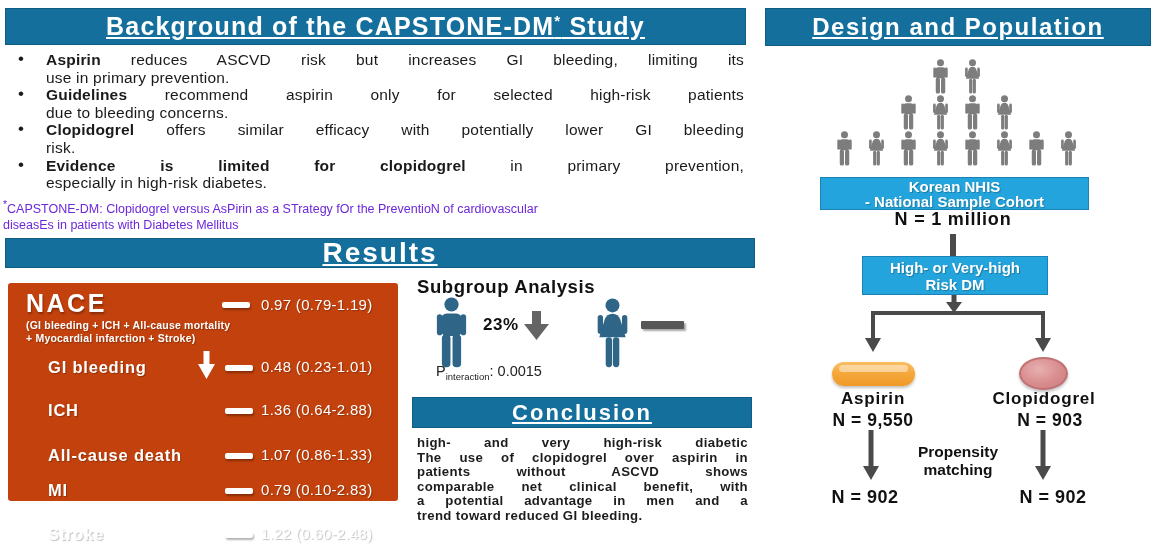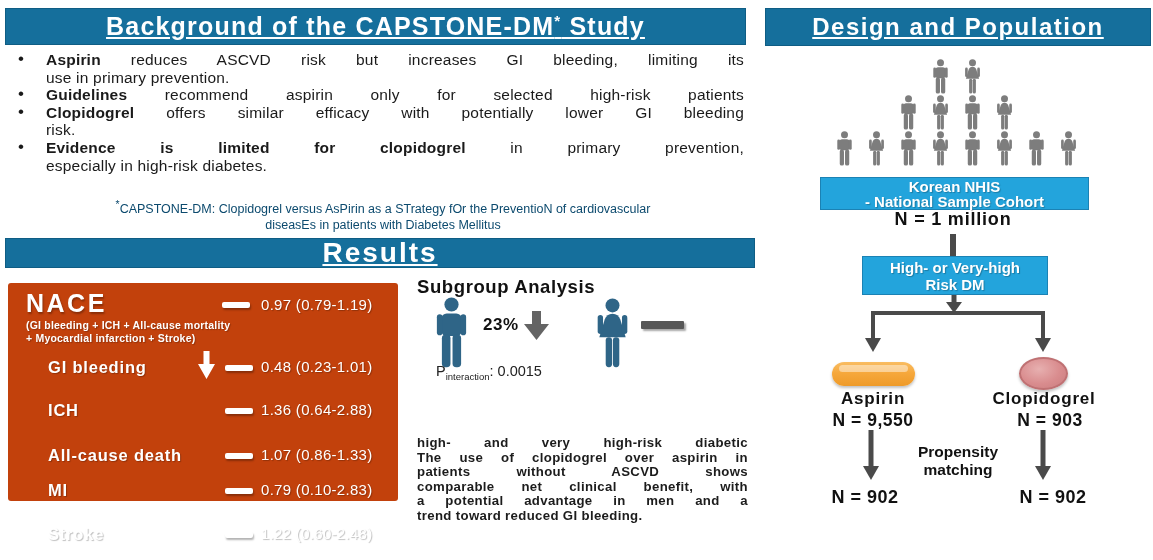--- a/index.html
+++ b/index.html
@@ -12,21 +12,21 @@
   .bar sup{font-size:60%;vertical-align:super;line-height:0;}
   
   .bullets{position:absolute;left:5px;top:51px;width:739px;}
   .bullet{position:relative;padding-left:41px;}
   .bullet .dot{position:absolute;left:13px;top:-2px;font-size:17px;}
   .bline{font-size:15.5px;line-height:17.6px;letter-spacing:.2px;
          text-align:justify;text-align-last:justify;}
   .bline2{text-align-last:left;}
   .bline b{letter-spacing:.2px;}
   
-  .footnote{position:absolute;left:23px;top:197px;width:720px;font-size:12.5px;line-height:15.5px;color:#0c4a6e;text-align:center;}
+  .footnote{position:absolute;left:3px;top:197px;width:720px;font-size:12.5px;line-height:15.5px;color:#6d28d9;}
   
   .panel{position:absolute;left:8px;top:283px;width:390px;height:218px;background:#c2410c;border-radius:3px;}
   .rrow{position:absolute;left:0;width:100%;height:28px;color:#fff;}
   .rlabel{position:absolute;left:40px;top:2px;font-weight:bold;font-size:16.5px;letter-spacing:.8px;
           text-shadow:1px 1px 1px rgba(0,0,0,.25);}
   .rlabel-nace{position:absolute;left:18px;top:-6px;font-weight:bold;font-size:25px;letter-spacing:2.5px;
           text-shadow:1px 2px 2px rgba(0,0,0,.3);}
   .rsub{position:absolute;left:18px;top:36px;width:250px;color:#fff;font-weight:bold;
         font-size:10.5px;line-height:13px;letter-spacing:.2px;text-shadow:1px 1px 1px rgba(0,0,0,.25);}
   .rdash{position:absolute;left:217px;top:9px;width:28px;height:5.5px;background:#fff;border-radius:2px;
@@ -97,20 +97,21 @@
 
   <div class="bullets">
     <div class="bullet">
       <span class="dot">•</span>
       <div class="bline"><b>Aspirin</b><span> reduces ASCVD risk but increases GI bleeding, limiting its</span></div>
       <div class="bline bline2">use in primary prevention.</div>
     </div>
     <div class="bullet">
       <span class="dot">•</span>
       <div class="bline"><b>Guidelines</b><span> recommend aspirin only for selected high-risk patients</span></div>
+      <div class="bline bline2">due to bleeding concerns.</div>
     </div>
     <div class="bullet">
       <span class="dot">•</span>
       <div class="bline"><b>Clopidogrel</b><span> offers similar efficacy with potentially lower GI bleeding</span></div>
       <div class="bline bline2">risk.</div>
     </div>
     <div class="bullet">
       <span class="dot">•</span>
       <div class="bline"><b>Evidence is limited for clopidogrel</b><span> in primary prevention,</span></div>
       <div class="bline bline2">especially in high-risk diabetes.</div>
@@ -175,20 +176,23 @@
     <polygon points="8,0 17,0 17,13 25,13 12.5,29 0,13 8,13" fill="#646464"></polygon>
   </svg>
   <svg class="abs" style="left:588px;top:298px;" width="49" height="70" viewBox="0 0 20 34">
       <use href="#sym-woman" fill="#2F6587"></use>
     </svg>
   <span class="gray-dash"></span>
   <div class="pline">
     <span>P</span><sub>interaction</sub><span>: 0.0015</span>
   </div>
 
+  <div class="bar" style="left:412px;top:397px;width:338px;height:29px;font-size:22px;letter-spacing:2px;">
+    <span>Conclusion</span>
+  </div>
   <div class="conc-text">
     <div class="cline">high- and very high-risk diabetic</div>
     <div class="cline">The use of clopidogrel over aspirin in</div>
     <div class="cline">patients without ASCVD shows</div>
     <div class="cline">comparable net clinical benefit, with</div>
     <div class="cline">a potential advantage in men and a</div>
     <div class="cline cline-last">trend toward reduced GI bleeding.</div>
   </div>
 
   <div class="bar" style="left:765px;top:8px;width:384px;height:36px;font-size:24px;letter-spacing:1.5px;">

